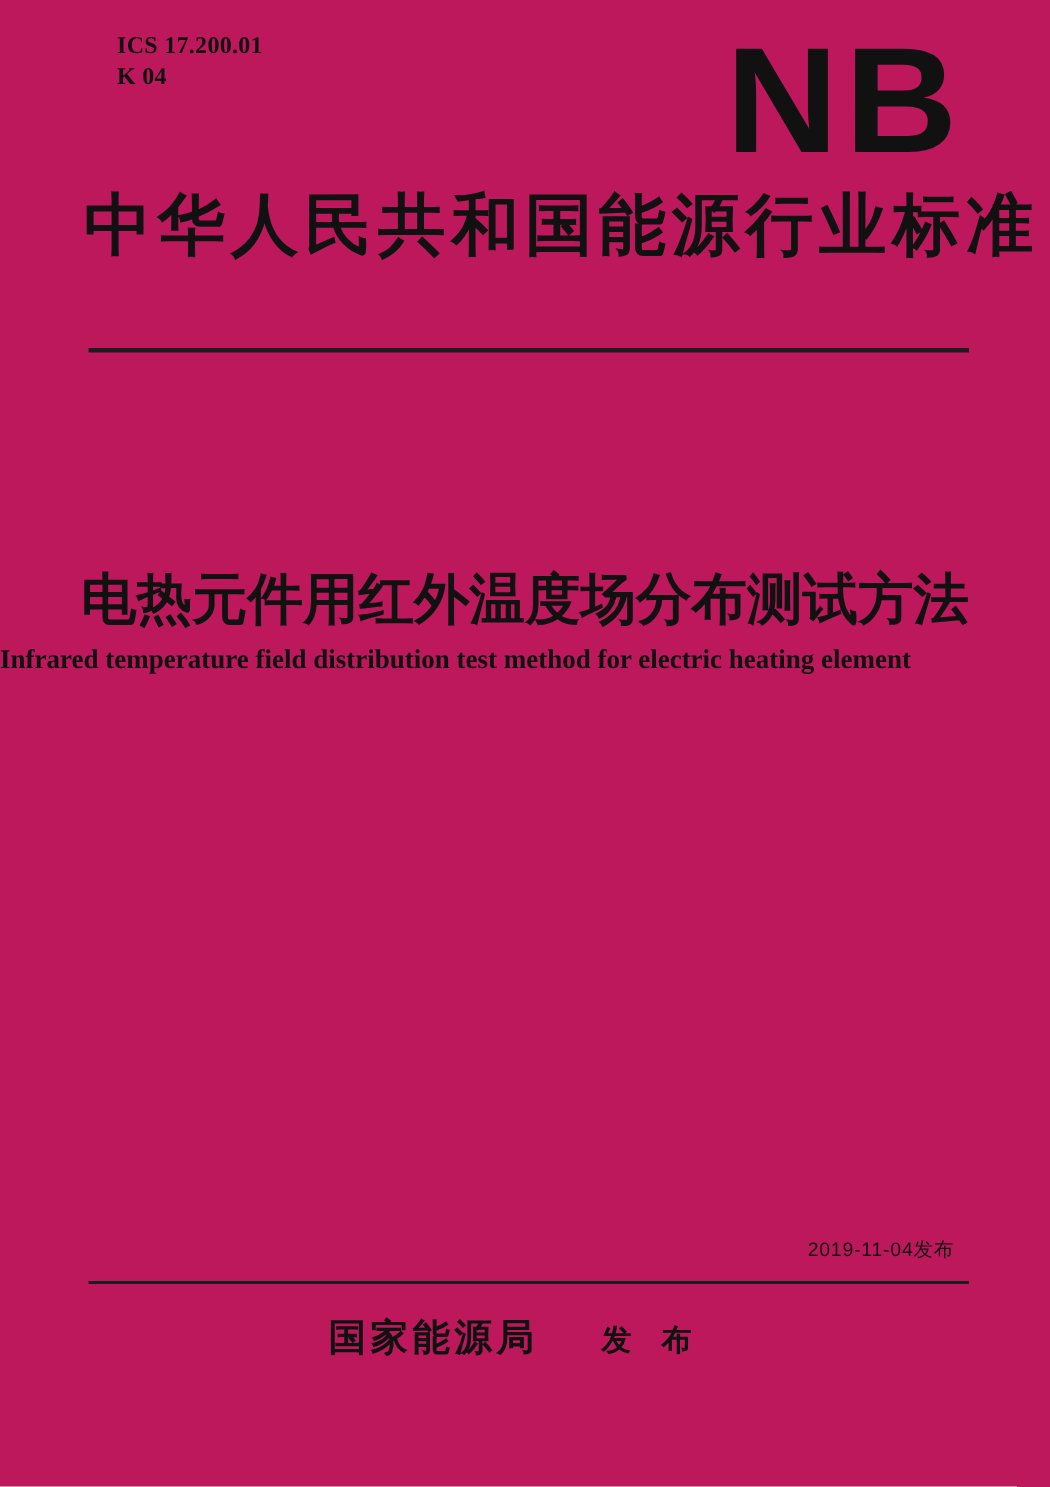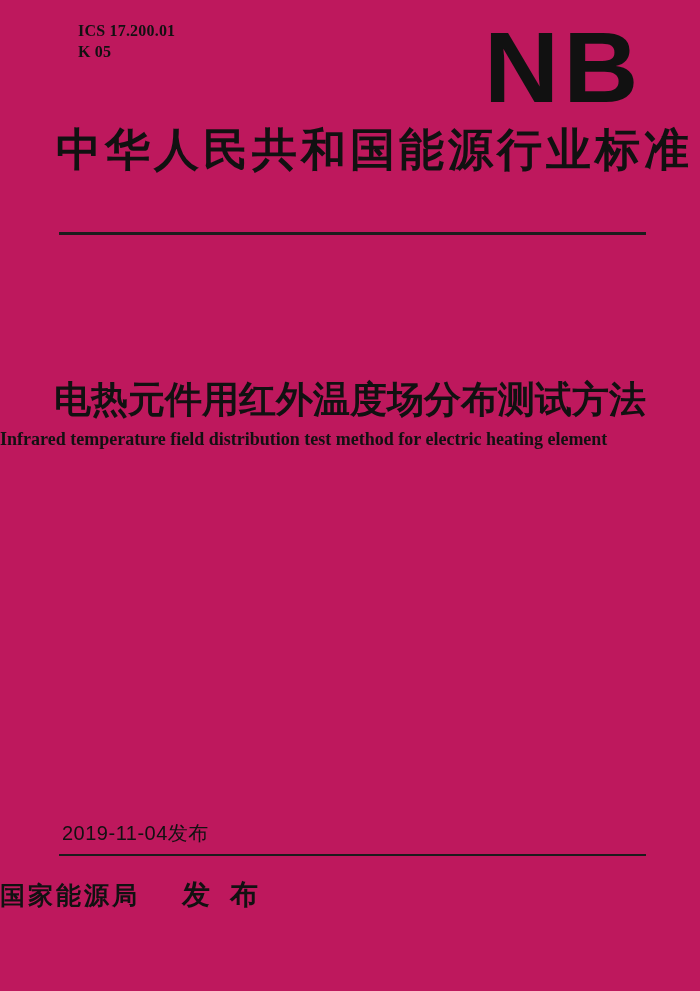--- a/index.html
+++ b/index.html
@@ -122,60 +122,59 @@
   
   .dates {
     position: absolute;
     top: 820px;
     left: 62px;
     right: 64px;
     display: flex;
     justify-content: flex-end;
     font-family: "Liberation Sans", "DejaVu Sans", sans-serif;
     font-weight: 500;
-    font-size: 20px;
+    font-size: 13px;
     line-height: 26px;
     letter-spacing: 0.5px;
-    flex-direction: column;
   }
 
   
   .publisher-row {
     position: absolute;
     top: 876px;
     left: 0;
     right: 0;
     display: flex;
-    justify-content: flex-start;
+    justify-content: center;
     align-items: baseline;
     white-space: nowrap;
   }
   .publisher {
     font-family: "Liberation Serif", "DejaVu Serif", serif;
     font-weight: bold;
     font-size: 25px;
     line-height: 34px;
     letter-spacing: 3px;
   }
   .publish-action {
     font-family: "Liberation Serif", "DejaVu Serif", serif;
     font-weight: bold;
-    font-size: 28px;
+    font-size: 20px;
     margin-left: 42px;
     letter-spacing: 20px;
   }
 </style>
 </head>
 <body>
 
 <div class="page">
 
   <div class="ics">
     <div>ICS 17.200.01</div>
-    <div>K 05</div>
+    <div>K 04</div>
   </div>
 
   <div class="logo">NB</div>
 
   <h1 class="header-title">中华人民共和国能源行业标准</h1>
 
 
   <div class="rule rule-top"></div>
 
   <h2 class="title-cn">电热元件用红外温度场分布测试方法</h2>

